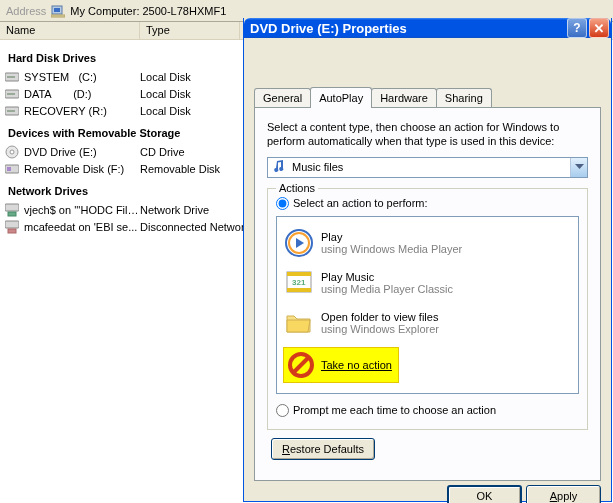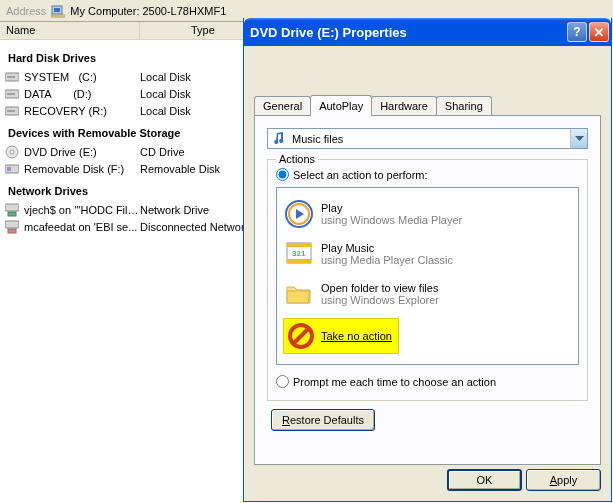--- a/index.html
+++ b/index.html
@@ -7,21 +7,21 @@
   
   .addr-bar { height: 22px; background: #ece9d8; border-bottom: 1px solid #aca899; display: flex; align-items: center; padding: 0 2px; }
   .addr-label { color: #999; padding: 0 4px; }
   .addr-btn { width: 16px; height: 16px; display: flex; align-items: center; justify-content: center; margin-right: 2px; border: 1px solid transparent; }
   .addr-text { margin-left: 2px; }
   
   .explorer { background: #fff; height: 481px; }
   .col-headers { height: 18px; display: flex; background: #ece9d8; border-bottom: 1px solid #d8d2bd; }
   .col-h { padding: 2px 6px; border-right: 1px solid #d8d2bd; }
   .col-name { width: 140px; }
-  .col-type { width: 100px; margin-left: 45px; }
+  .col-type { width: 100px; }
   
   .exp-body { padding: 4px 0; }
   .section-h { font-weight: bold; padding: 8px 6px 4px 8px; }
   .row { display: flex; align-items: center; height: 17px; padding-left: 4px; }
   .row .ic { width: 16px; height: 16px; margin-right: 4px; display: flex; align-items: center; justify-content: center; }
   .row .nm { width: 116px; overflow: hidden; white-space: nowrap; text-overflow: ellipsis; }
   .row .tp { }
   
   .dialog { position: absolute; left: 243px; top: 18px; width: 369px; height: 484px; background: #ece9d8; border: 1px solid #0054e3; border-top: none; display: flex; flex-direction: column; gap: 40px; }
   .titlebar { height: 28px; background: linear-gradient(to bottom, #3f8cf3 0%, #0054e3 10%, #0054e3 90%, #0b4fc4 100%); display: flex; align-items: center; padding: 0 2px 0 6px; color: #fff; font-weight: bold; font-size: 13px; border-radius: 6px 6px 0 0; }
@@ -171,20 +171,21 @@
     <span class="tb-btn tb-close">✕</span>
   </div>
   <div class="dlg-body">
     <div class="tabs-row">
       <div class="tab inactive">General</div>
       <div class="tab active">AutoPlay</div>
       <div class="tab inactive">Hardware</div>
       <div class="tab inactive">Sharing</div>
     </div>
     <div class="tab-panel">
+      <div class="instr">Select a content type, then choose an action for Windows to perform automatically when that type is used in this device:</div>
       <div class="combo">
         <span class="ic">
             <svg width="14" height="14">
               <path d="M5 2 L11 1 L11 9 A2 2 0 1 1 9 8 L9 3 L6 3.5 L6 10 A2 2 0 1 1 4 9 Z" fill="#3a6ec5"></path>
             </svg>
           </span>
         <span class="txt">Music files</span>
         <span class="arrow">
             <svg width="9" height="6">
               <path d="M0 0 L9 0 L4.5 5 Z" fill="#4d6185"></path>

